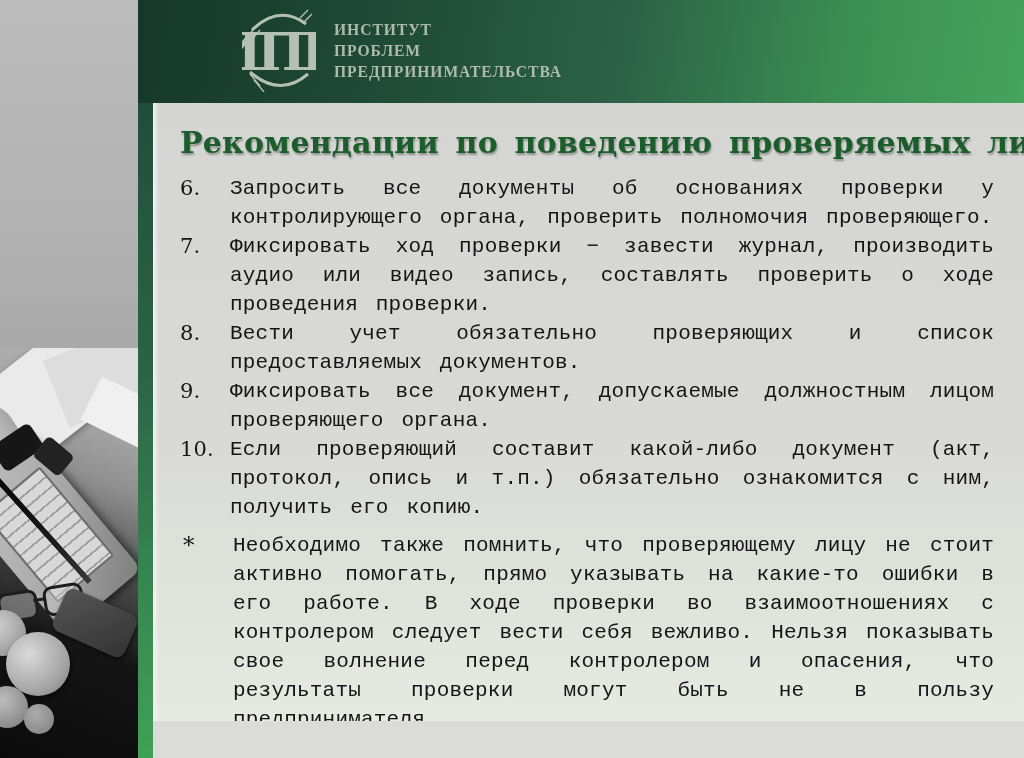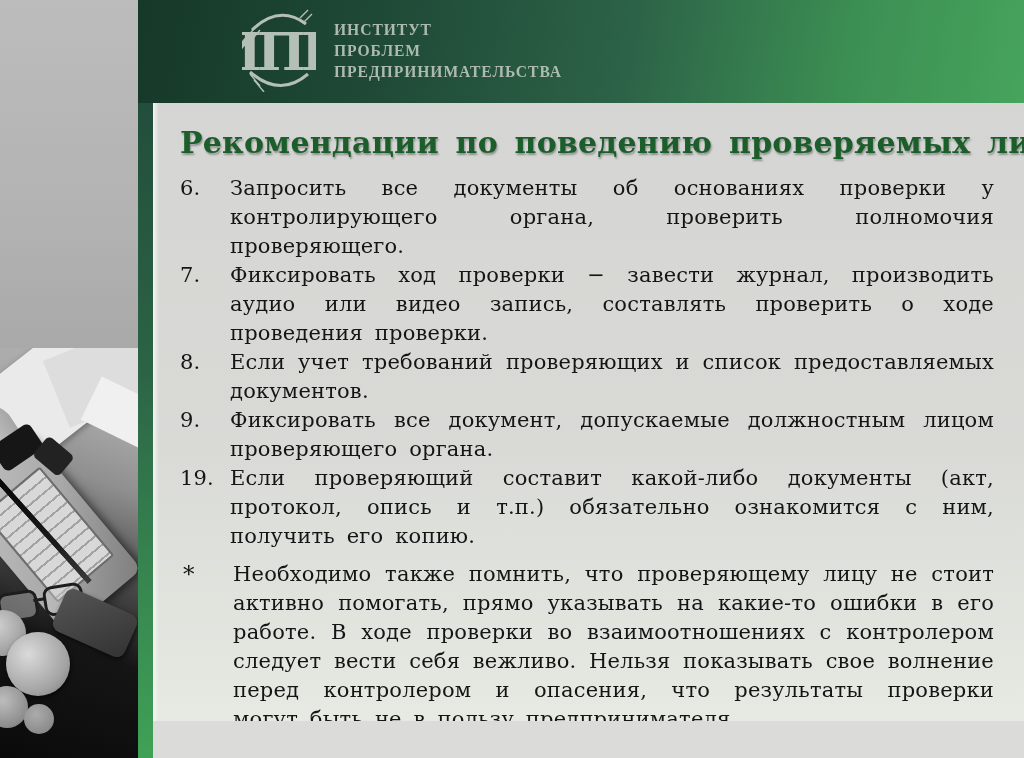--- a/index.html
+++ b/index.html
@@ -63,21 +63,21 @@
     background:linear-gradient(90deg,#f4f6f2,rgba(244,246,242,0));}
   .footer-band{position:absolute;left:153px;top:721px;width:871px;height:37px;background:#dbdbd9;}
 
   .title{
     font-weight:bold;font-size:30px;color:#1b5e2b;letter-spacing:.2px;word-spacing:6px;
     text-shadow:1px 2px 2px rgba(85,85,85,.55);margin:0 0 14px 0;white-space:nowrap;
   }
   .list{color:#151515;font-size:21px;line-height:29px;}
   .item,.note{display:flex;text-align:justify;letter-spacing:.2px;word-spacing:5px;}
   .item .num{flex:0 0 50px;}
-  .item .txt,.note .txt{flex:1;text-align:justify;text-align-last:left;}
+  .item .txt,.note .txt{flex:1;text-align:justify;text-align-last:left;font-family:Liberation Mono, monospace;}
   .note{margin-top:9px;}
   .note .marker{flex:0 0 50px;font-size:23px;padding-left:3px;}
 </style>
 </head>
 <body>
 
 <div class="slide">
 
   <div class="left-col">
     <div class="photo">
@@ -135,29 +135,29 @@
       <div class="item">
         <span class="num">6.</span>
         <span class="txt">Запросить все документы об основаниях проверки у контролирующего органа, проверить полномочия проверяющего.</span>
       </div>
       <div class="item">
         <span class="num">7.</span>
         <span class="txt">Фиксировать ход проверки − завести журнал, производить аудио или видео запись, составлять проверить о ходе проведения проверки.</span>
       </div>
       <div class="item">
         <span class="num">8.</span>
-        <span class="txt">Если учет требований проверяющих и список предоставляемых документов.</span>
+        <span class="txt">Вести учет обязательно проверяющих и список предоставляемых документов.</span>
       </div>
       <div class="item">
         <span class="num">9.</span>
         <span class="txt">Фиксировать все документ, допускаемые должностным лицом проверяющего органа.</span>
       </div>
       <div class="item">
-        <span class="num">19.</span>
-        <span class="txt">Если проверяющий составит какой-либо документы (акт, протокол, опись и т.п.) обязательно ознакомится с ним, получить его копию.</span>
+        <span class="num">10.</span>
+        <span class="txt">Если проверяющий составит какой-либо документ (акт, протокол, опись и т.п.) обязательно ознакомится с ним, получить его копию.</span>
       </div>
 
       <div class="note">
         <span class="marker">*</span>
         <span class="txt">Необходимо также помнить, что проверяющему лицу не стоит активно помогать, прямо указывать на какие-то ошибки в его работе. В ходе проверки во взаимоотношениях с контролером следует вести себя вежливо. Нельзя показывать свое волнение перед контролером и опасения, что результаты проверки могут быть не в пользу предпринимателя.</span>
       </div>
     </div>
   </div>
 
   <div class="footer-band"></div>

